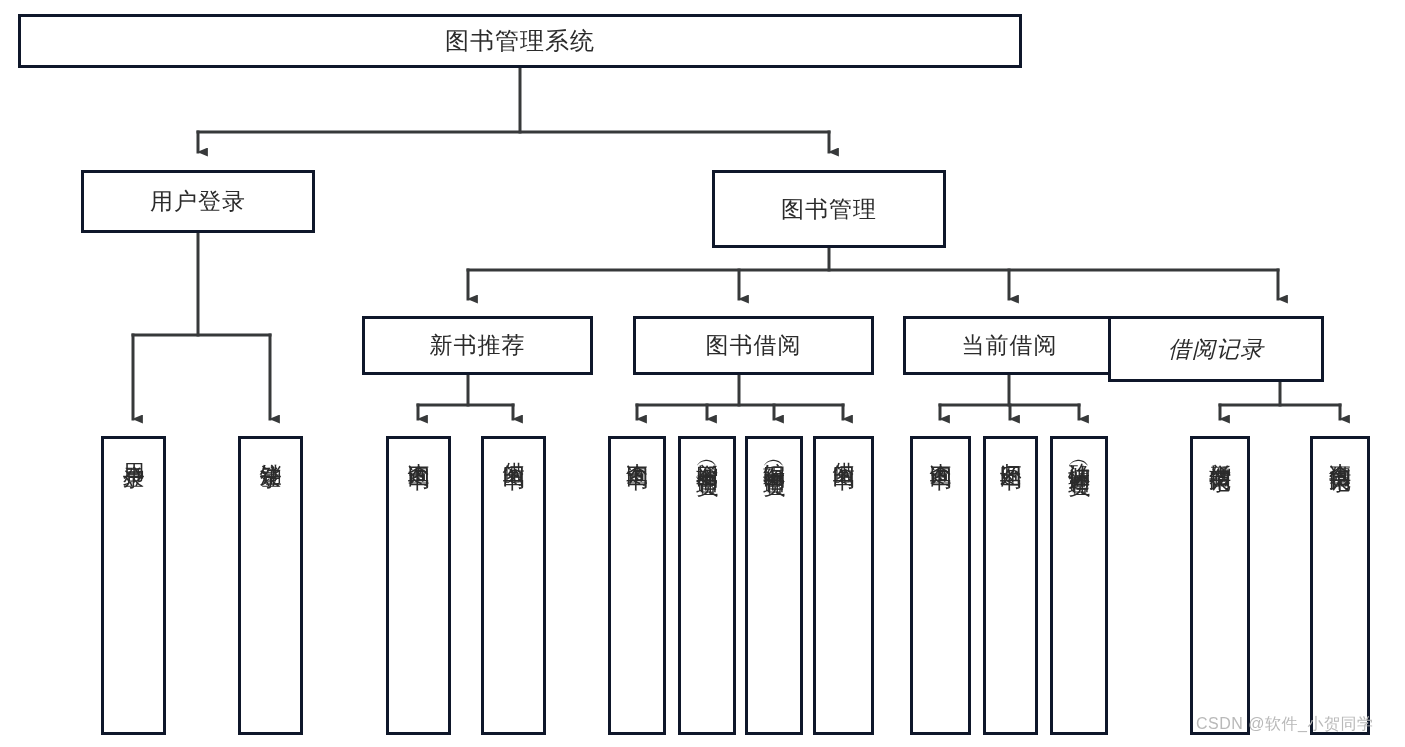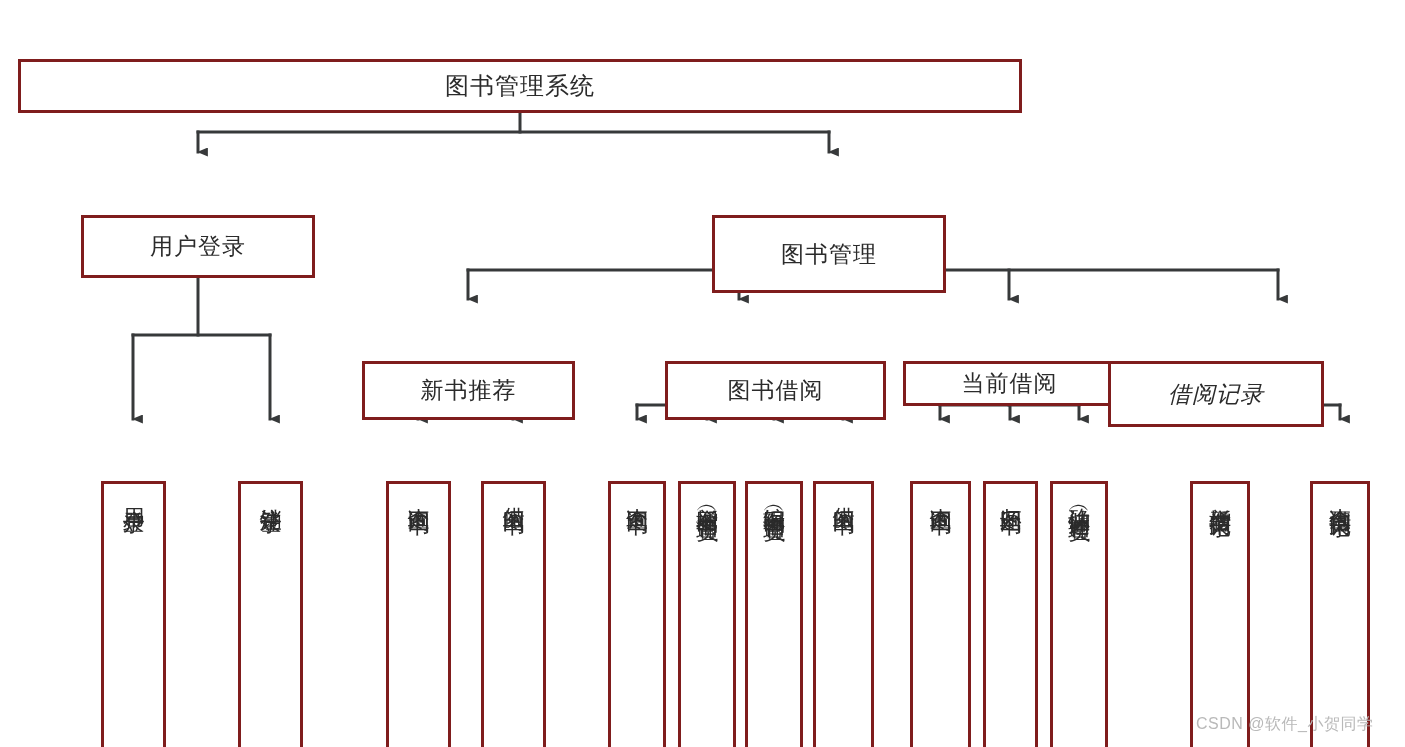--- a/index.html
+++ b/index.html
@@ -17,26 +17,25 @@
   #diagram-root {
     position: absolute;
     left: 0;
     top: 0;
     width: 1405px;
     height: 747px;
   }
   .node-box {
     position: absolute;
     box-sizing: border-box;
-    border: 3px solid #7f1d1d;
+    border: 3px solid #0f172a;
     background: #ffffff;
     display: flex;
     align-items: center;
     justify-content: center;
-    margin-top: 45px;
   }
   .node-label {
     color: #2b2b2b;
     font-size: 23px;
     line-height: 1.25;
     letter-spacing: 1px;
     white-space: nowrap;
     text-align: center;
     user-select: none;
   }
@@ -131,27 +130,27 @@
     <span class="node-label">图书管理系统</span>
   </div>
 
   <div class="node-box" style="left:81px; top:170px; width:234px; height:63px;">
     <span class="node-label">用户登录</span>
   </div>
   <div class="node-box" style="left:712px; top:170px; width:234px; height:78px;">
     <span class="node-label">图书管理</span>
   </div>
 
-  <div class="node-box" style="left:362px; top:316px; width:213px; height:59px;">
+  <div class="node-box" style="left:362px; top:316px; width:231px; height:59px;">
     <span class="node-label">新书推荐</span>
   </div>
-  <div class="node-box" style="left:665px; top:316px; width:221px; height:59px;">
+  <div class="node-box" style="left:633px; top:316px; width:241px; height:59px;">
     <span class="node-label">图书借阅</span>
   </div>
-  <div class="node-box" style="left:903px; top:316px; width:213px; height:45px;">
+  <div class="node-box" style="left:903px; top:316px; width:213px; height:59px;">
     <span class="node-label">当前借阅</span>
   </div>
   <div class="node-box" style="left:1108px; top:316px; width:216px; height:66px;font-style:italic;">
     <span class="node-label">借阅记录</span>
   </div>
 
   <div class="node-box leaf" style="left:101px; top:436px; width:65px; height:299px;">
     <span class="node-label">用户登录</span>
   </div>
   <div class="node-box leaf" style="left:238px; top:436px; width:65px; height:299px;">

